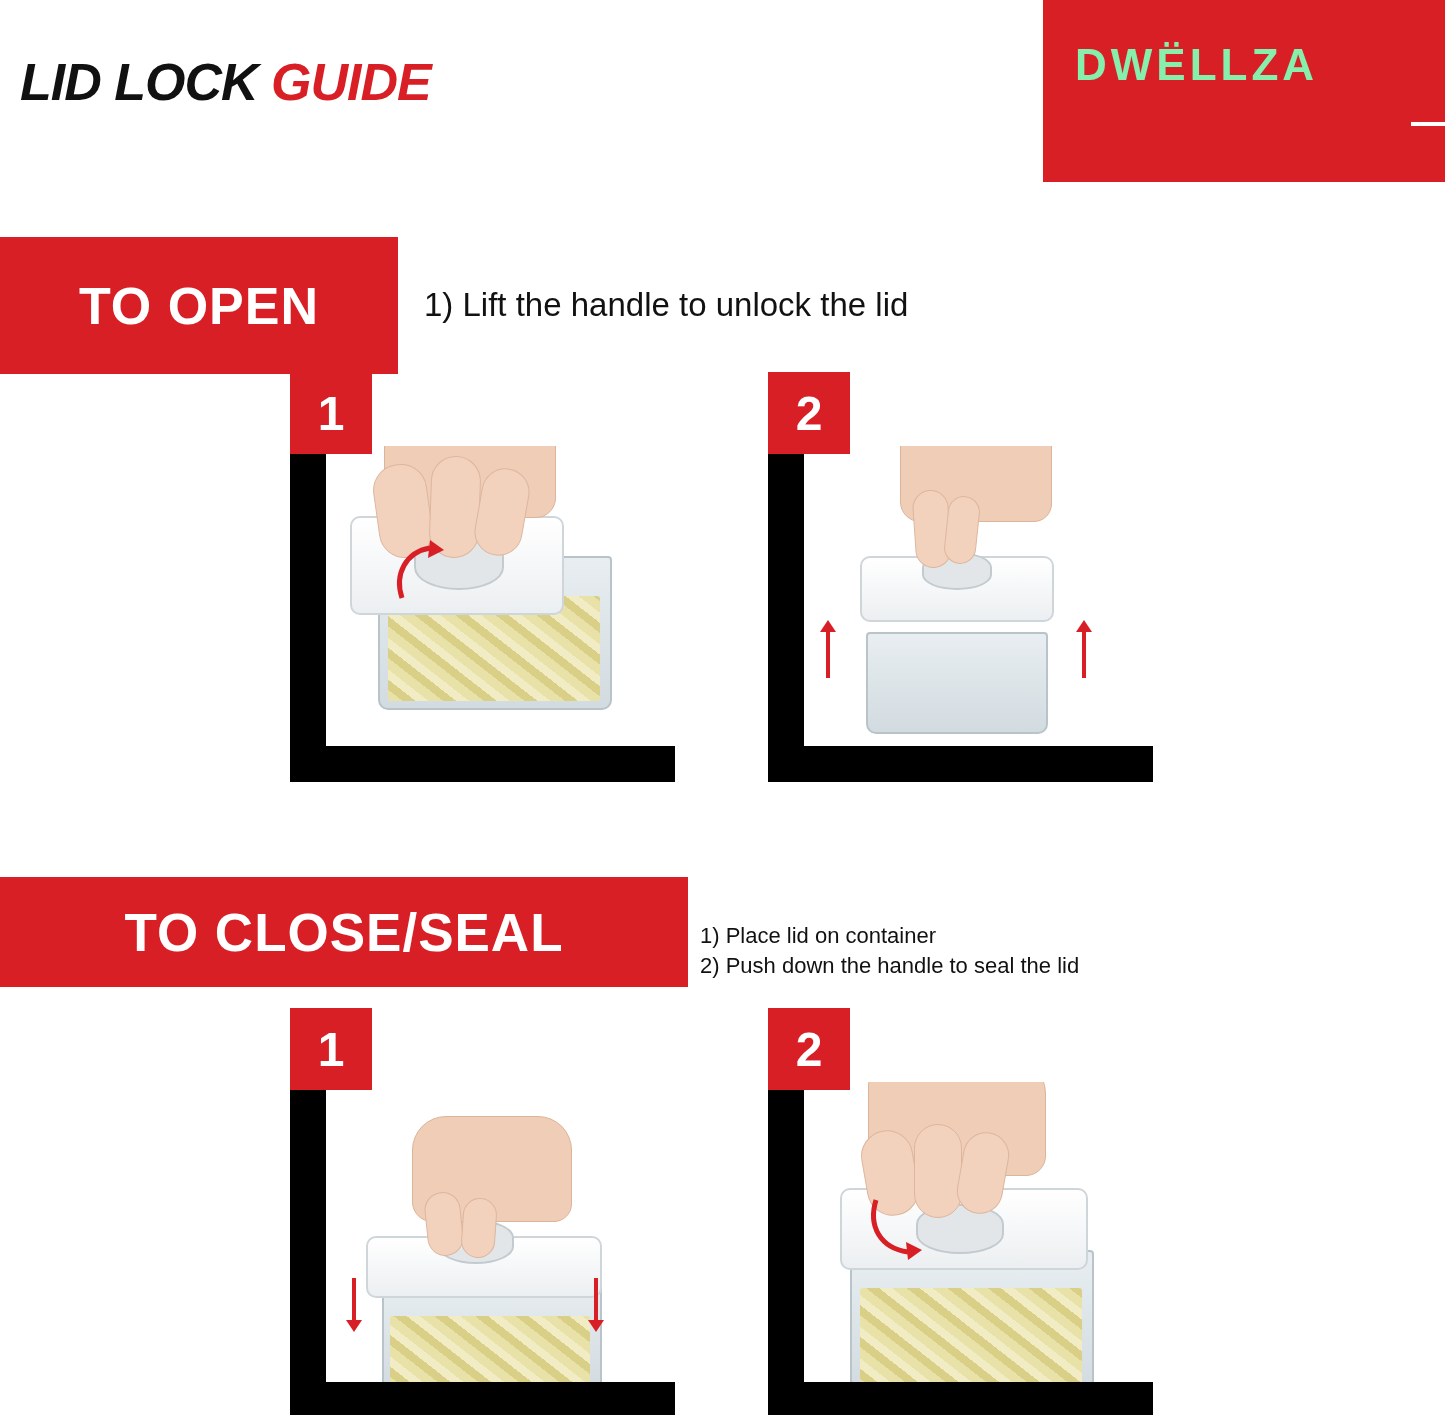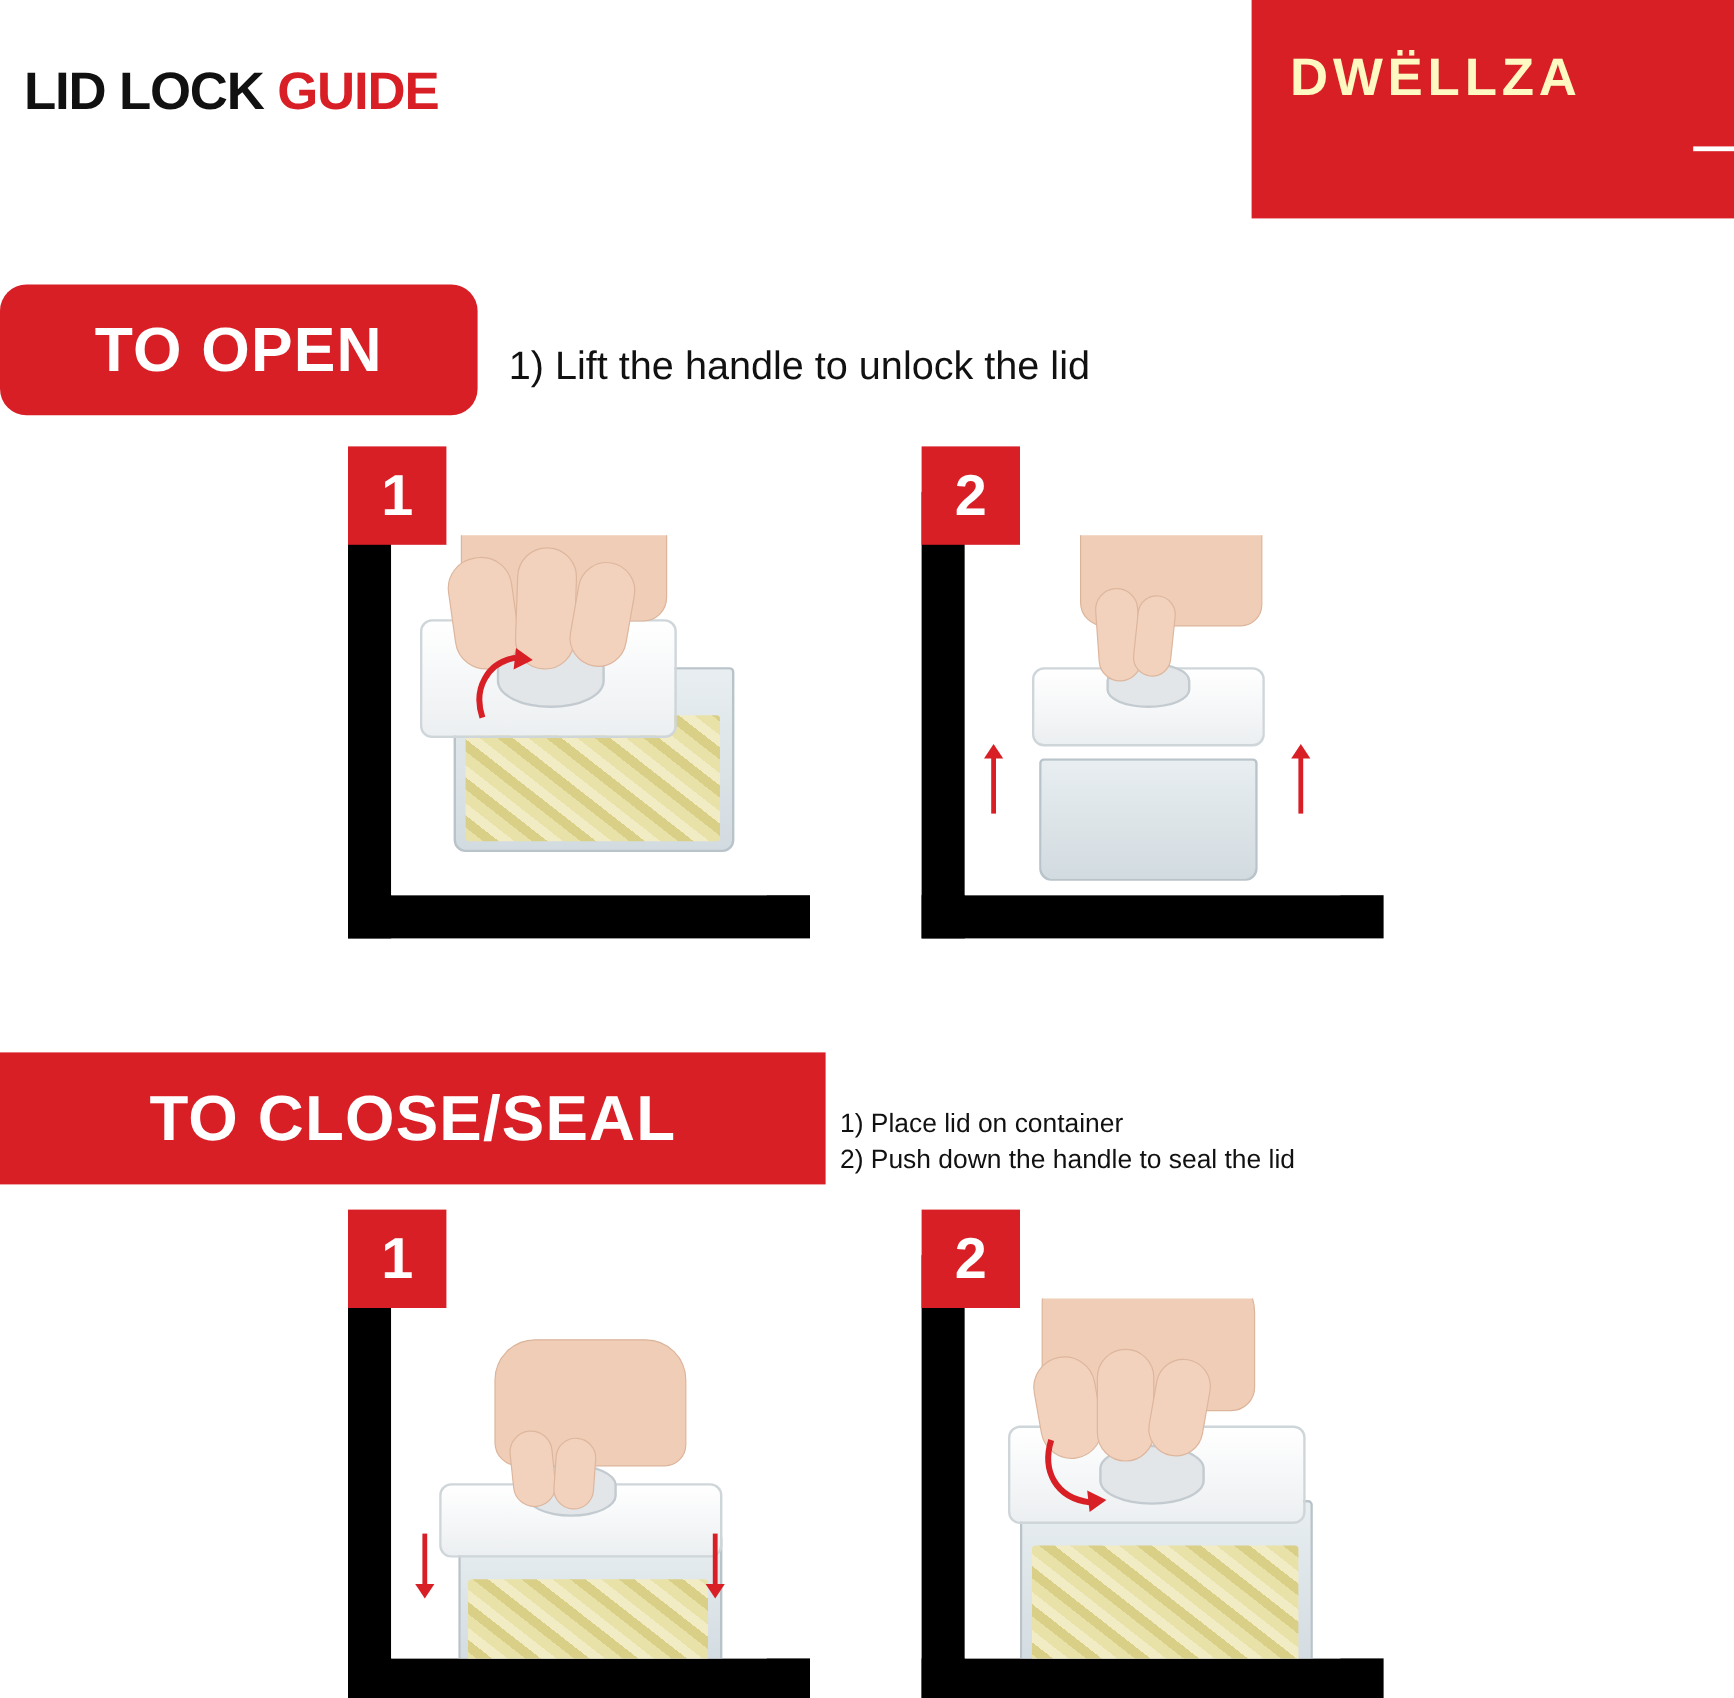--- a/index.html
+++ b/index.html
@@ -13,42 +13,43 @@
     position: relative;
     font-family: "Liberation Sans", sans-serif;
     overflow: hidden;
   }
 
   
   .page-title {
     position: absolute;
     left: 20px;
     top: 52px;
-    font-size: 44px;
+    font-size: 52px;
     font-weight: bold;
     letter-spacing: -1px;
     color: #111111;
     white-space: nowrap;
+    font-style: italic;
   }
   .page-title .accent {
     color: #d81f26;
   }
 
   .brand-box {
     position: absolute;
     right: 0px;
     top: 0px;
     width: 402px;
     height: 182px;
     background: #d81f26;
   }
   .brand-line1,
   .brand-line2 {
     position: absolute;
-    color: #fef9c3;
+    color: #86efac;
     font-size: 44px;
     font-weight: bold;
     letter-spacing: 4px;
     white-space: nowrap;
   }
   .brand-line1 { left: 32px; top: 40px; }
   .brand-line2 { left: 32px; top: 98px; }
   .brand-rule {
     position: absolute;
     right: 0px;
@@ -67,23 +68,22 @@
     display: flex;
     align-items: center;
     justify-content: center;
     letter-spacing: 1px;
     white-space: nowrap;
   }
   #banner-open {
     left: 0px;
     top: 237px;
     width: 398px;
-    height: 109px;
+    height: 137px;
     font-size: 52px;
-    border-radius: 22px;
   }
   #banner-close {
     left: 0px;
     top: 877px;
     width: 688px;
     height: 110px;
     font-size: 53px;
   }
 
   .steps-text {

